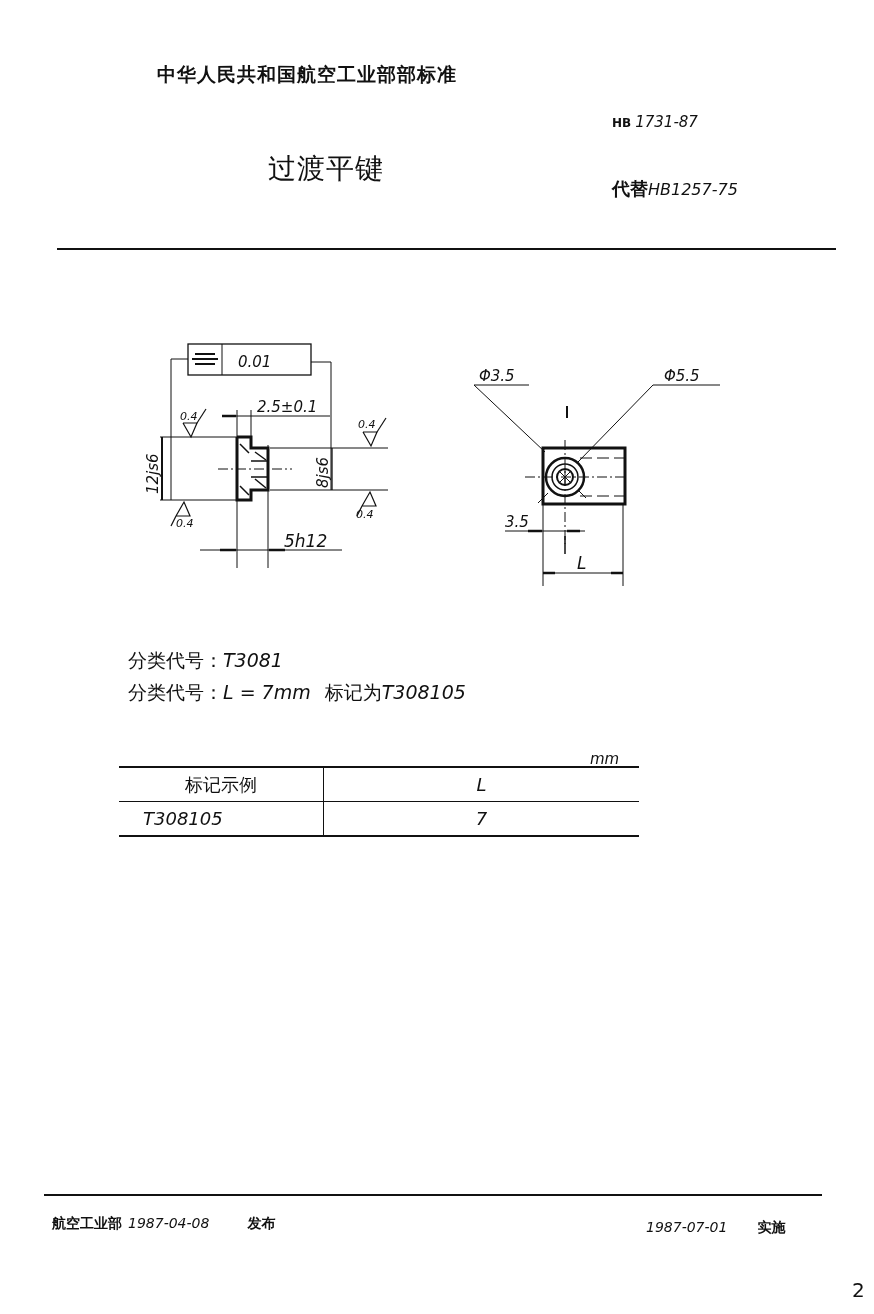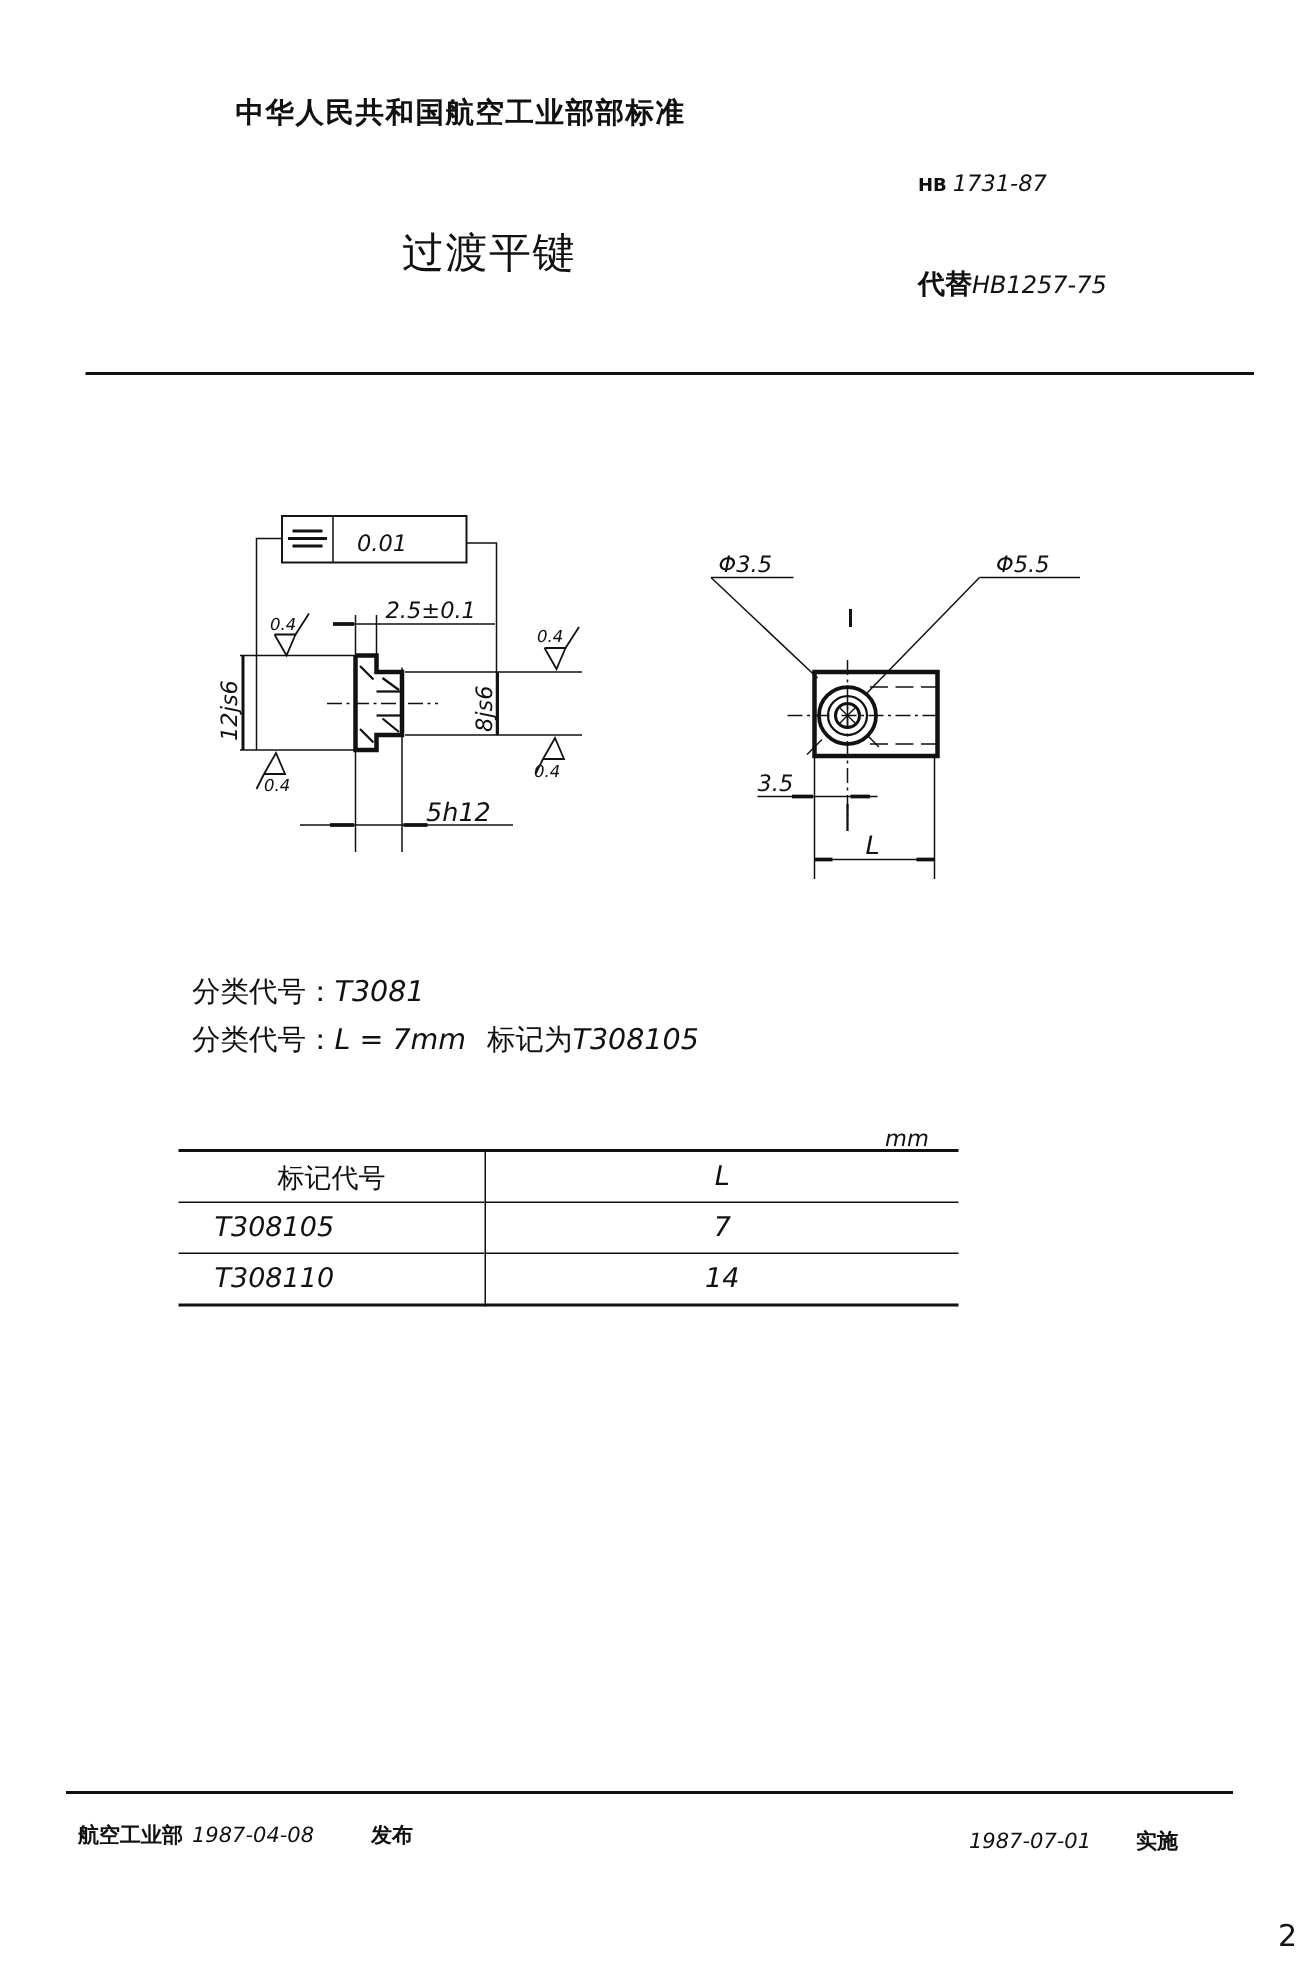--- a/index.html
+++ b/index.html
@@ -159,32 +159,28 @@
   <span class="k">分类代号：</span><span>T3081</span>
 </div>
 <div class="abs info info2">
   <span class="k">分类代号：</span><span>L = 7mm</span><span class="k" style="margin-left:14px">标记为</span><span>T308105</span>
 </div>
 
 <div class="abs unit">mm</div>
 <table class="spec">
   <thead>
     <tr>
-      <th class="c1">标记代号</th>
+      <th class="c1">标记示例</th>
       <th class="c2" style="font-style:italic">L</th>
     </tr>
   </thead>
   <tbody>
     <tr>
       <td class="c1">T308105</td>
       <td class="c2">7</td>
-    </tr>
-    <tr>
-      <td class="c1">T308110</td>
-      <td class="c2">14</td>
     </tr>
   </tbody>
 </table>
 
 <div class="abs rule-bottom"></div>
 <div class="abs foot-left">
   <span class="b">航空工业部</span><span class="d">1987-04-08</span><span class="p">发布</span>
 </div>
 <div class="abs foot-right">
   <span class="d">1987-07-01</span><span class="p">实施</span>

